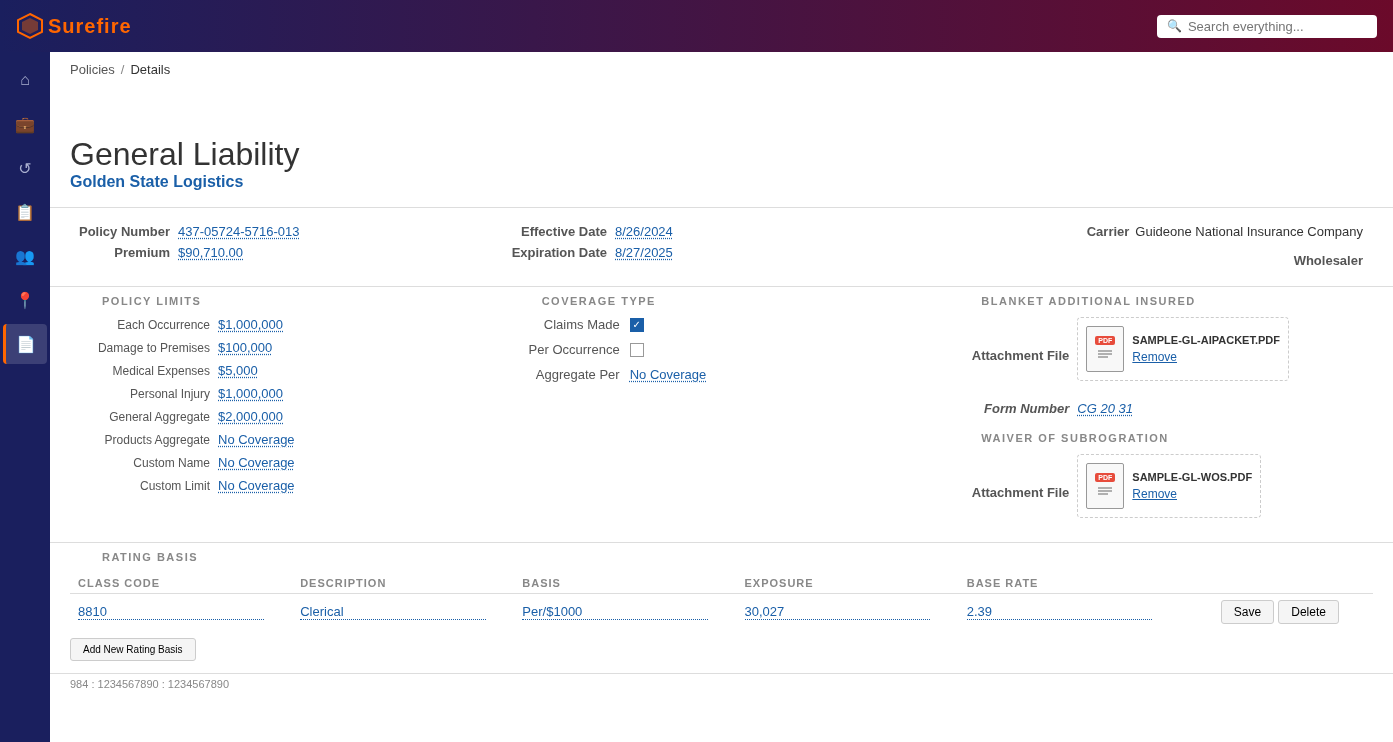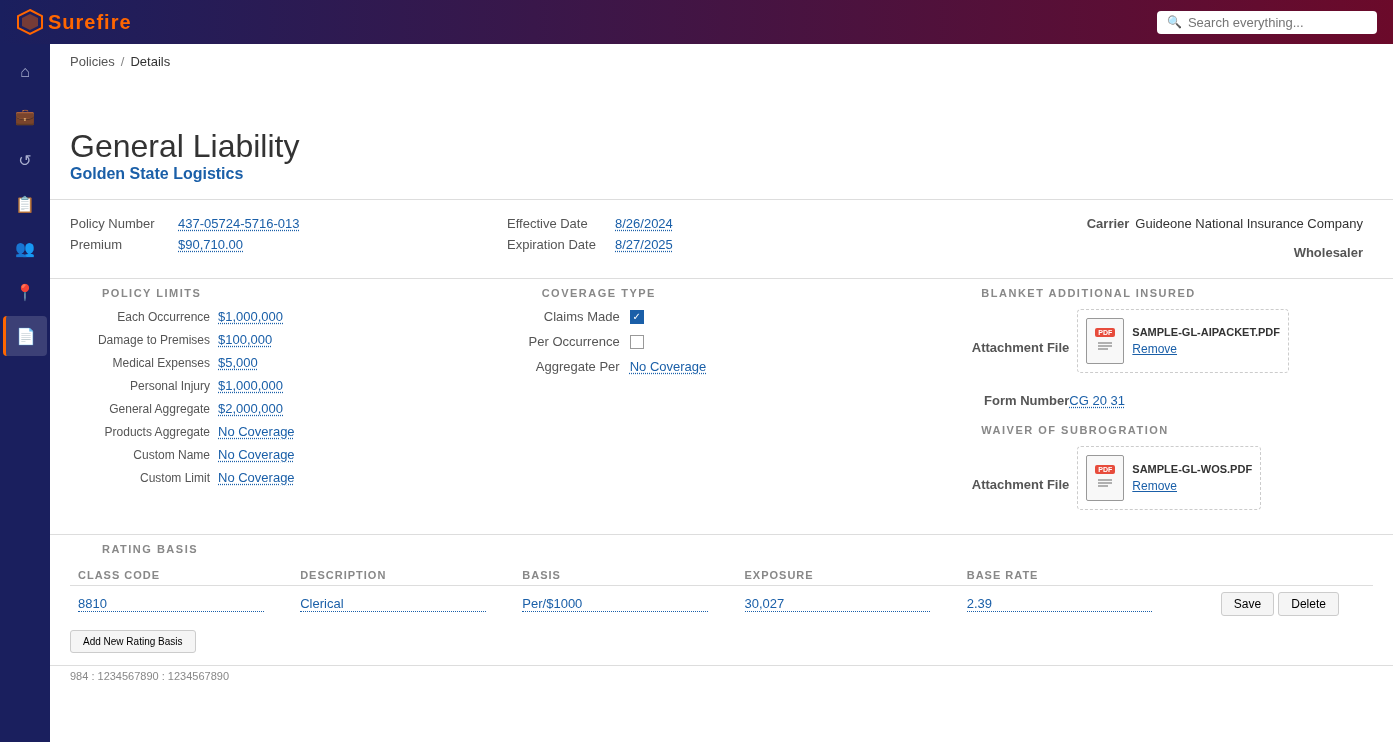--- a/index.html
+++ b/index.html
@@ -1,21 +1,21 @@
 <!DOCTYPE html>
 <html><head>
   <meta charset="utf-8">
   <style>
     * { box-sizing: border-box; margin: 0; padding: 0; }
     body { font-family: Arial, sans-serif; font-size: 13px; background: #f0f0f0; display: flex; flex-direction: column; height: 742px; overflow: hidden; }
 
     
     .navbar {
       background: linear-gradient(to right, #1a1f5e, #6b0a2a);
-      height: 44px;
+      height: 52px;
       display: flex;
       align-items: center;
       padding: 0 16px;
       flex-shrink: 0;
     }
     .navbar-brand {
       color: white;
       font-size: 20px;
       font-weight: bold;
       letter-spacing: 1px;
@@ -126,24 +126,24 @@
       grid-template-columns: 1fr 1fr 1fr;
       gap: 8px;
     }
     .detail-row {
       display: flex;
       align-items: baseline;
       gap: 8px;
       margin-bottom: 6px;
     }
     .detail-label {
-      font-weight: normal;
-      color: #555;
-      font-size: 13px;
-      text-align: left;
+      font-weight: bold;
+      color: #555;
+      font-size: 13px;
+      text-align: right;
       min-width: 100px;
     }
     .detail-value {
       color: #1a5fa8;
       text-decoration: underline;
       text-decoration-style: dotted;
       font-size: 13px;
     }
     .carrier-label { font-weight: bold; color: #555; }
     .carrier-value { color: #333; }
@@ -279,21 +279,23 @@
 
     
     .waiver-section {
       margin-top: 16px;
     }
 
     
     .form-number-row {
       display: flex;
       align-items: center;
+      gap: 8px;
       margin-top: 8px;
+      font-style: italic;
     }
     .form-number-label {
       font-weight: bold;
       color: #555;
       font-size: 13px;
       text-align: right;
       min-width: 120px;
     }
     .form-number-value {
       color: #1a5fa8;

